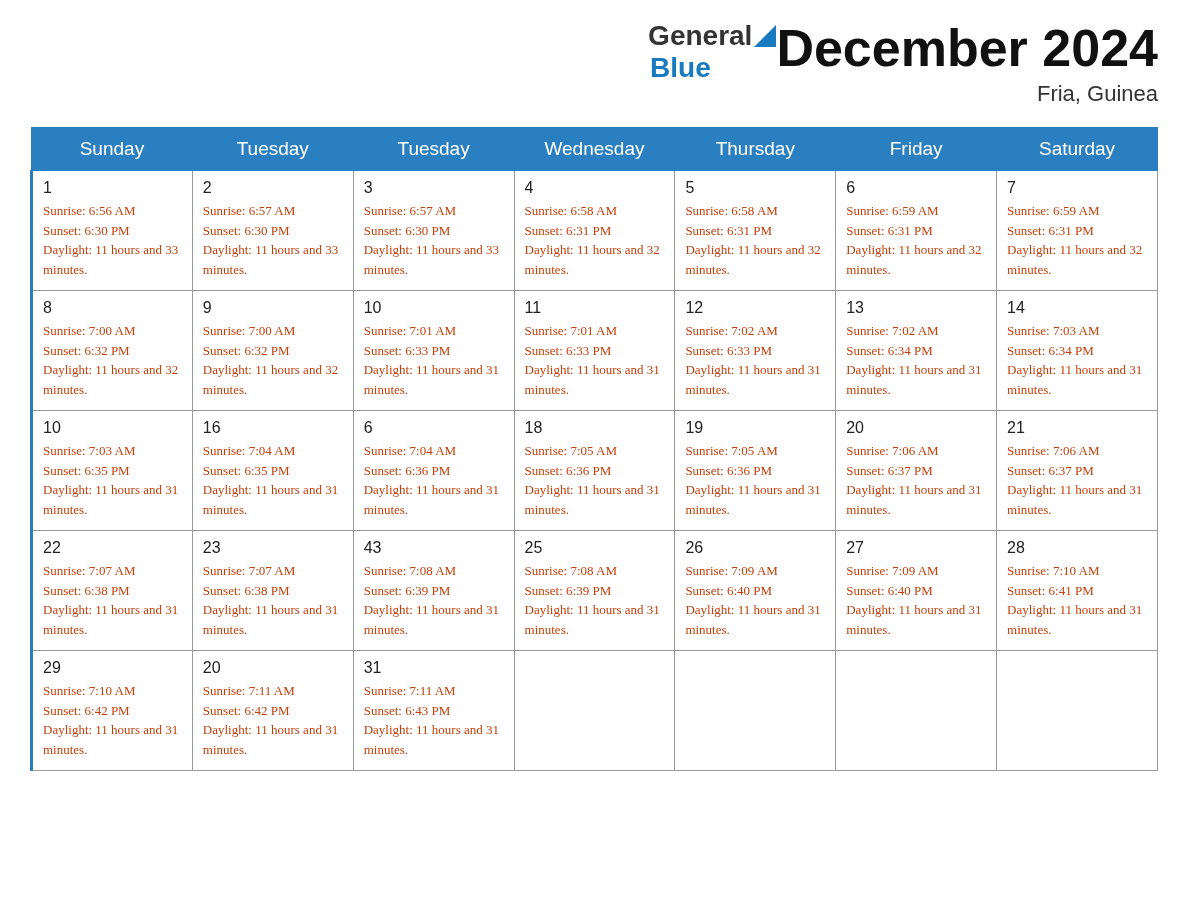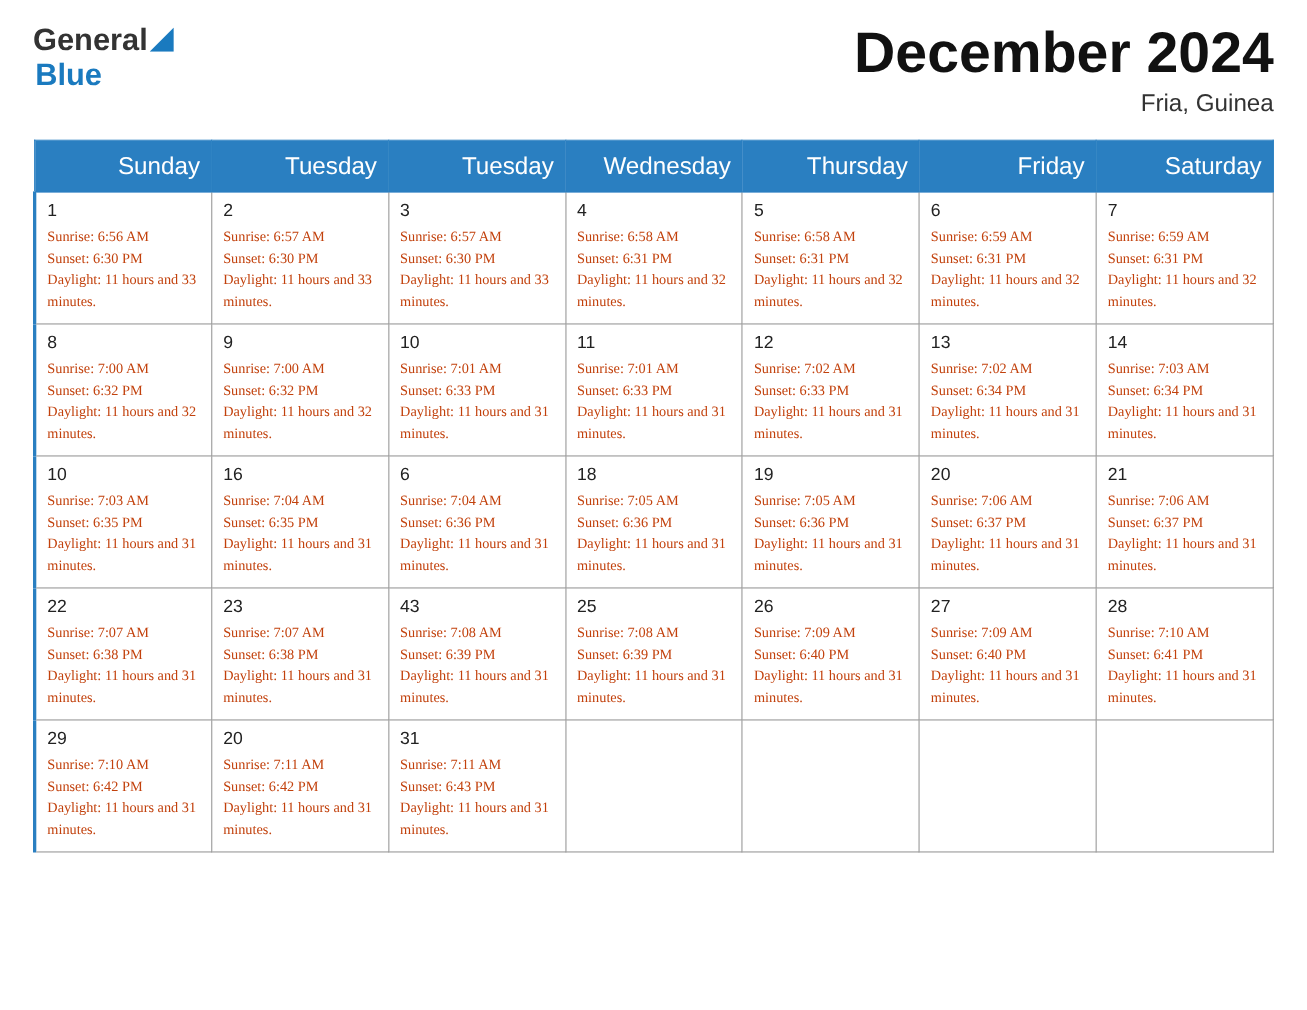--- a/index.html
+++ b/index.html
@@ -5,21 +5,21 @@
     * { margin: 0; padding: 0; box-sizing: border-box; }
     body {
       font-family: Arial, sans-serif;
       background: #fff;
       width: 1188px;
       min-height: 918px;
       padding: 20px 30px;
     }
     .header {
       display: flex;
-      justify-content: space-between;
+      justify-content: flex-end;
       align-items: flex-start;
       margin-bottom: 20px;
     }
     .logo {
       display: flex;
       align-items: center;
     }
     .logo-text-general {
       font-size: 28px;
       font-weight: bold;
@@ -58,24 +58,24 @@
       margin-top: 4px;
     }
     .calendar-table {
       width: 100%;
       border-collapse: collapse;
       table-layout: fixed;
     }
     .calendar-table th {
       background-color: #2a7fc1;
       color: #fff;
-      font-size: 22px;
+      font-size: 19px;
       font-weight: normal;
       padding: 10px 10px;
-      text-align: right;
+      text-align: center;
       border: 1px solid #2a7fc1;
     }
     .calendar-table td {
       vertical-align: top;
       border: 1px solid #999;
       padding: 8px 10px;
       height: 120px;
       font-size: 13px;
       color: #333;
       background: #fff;

